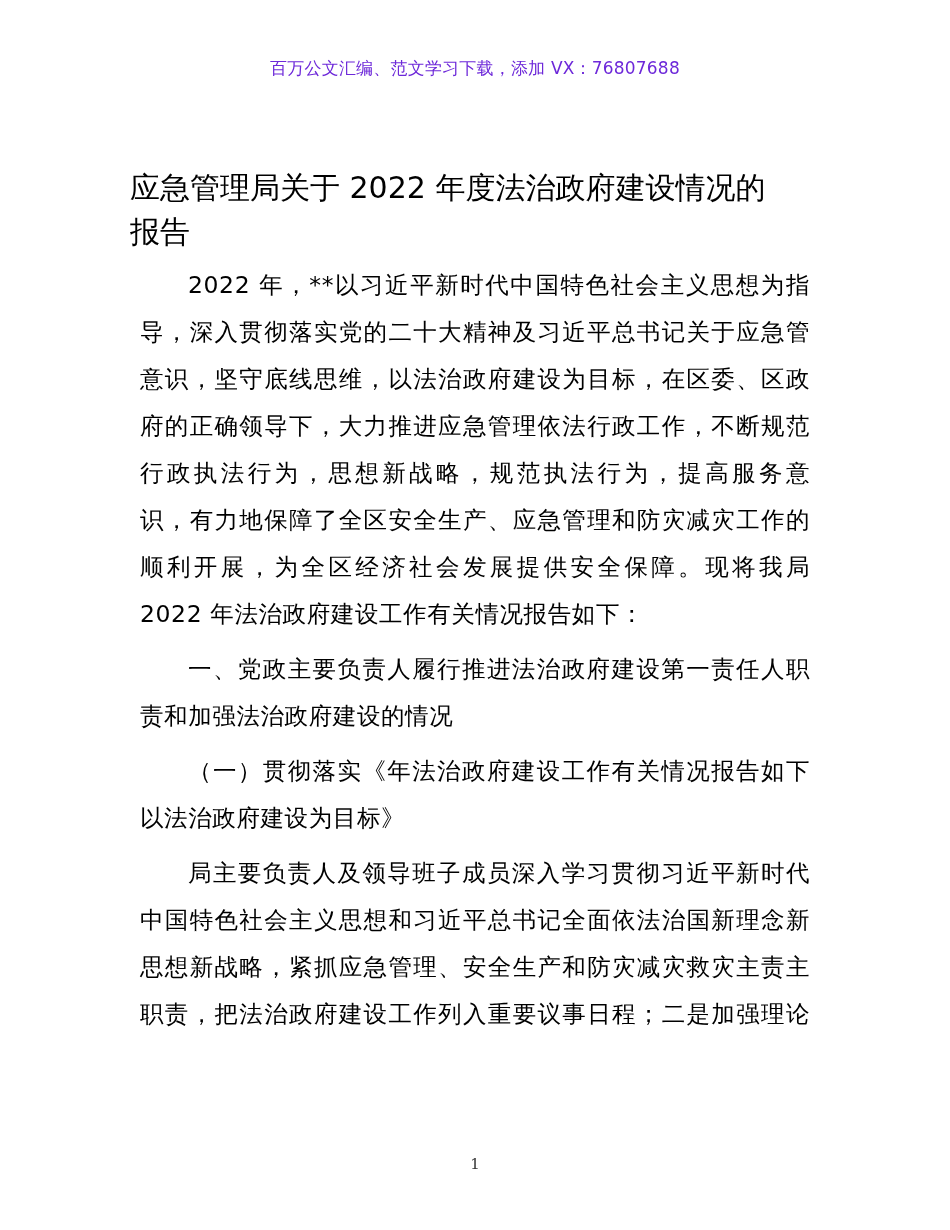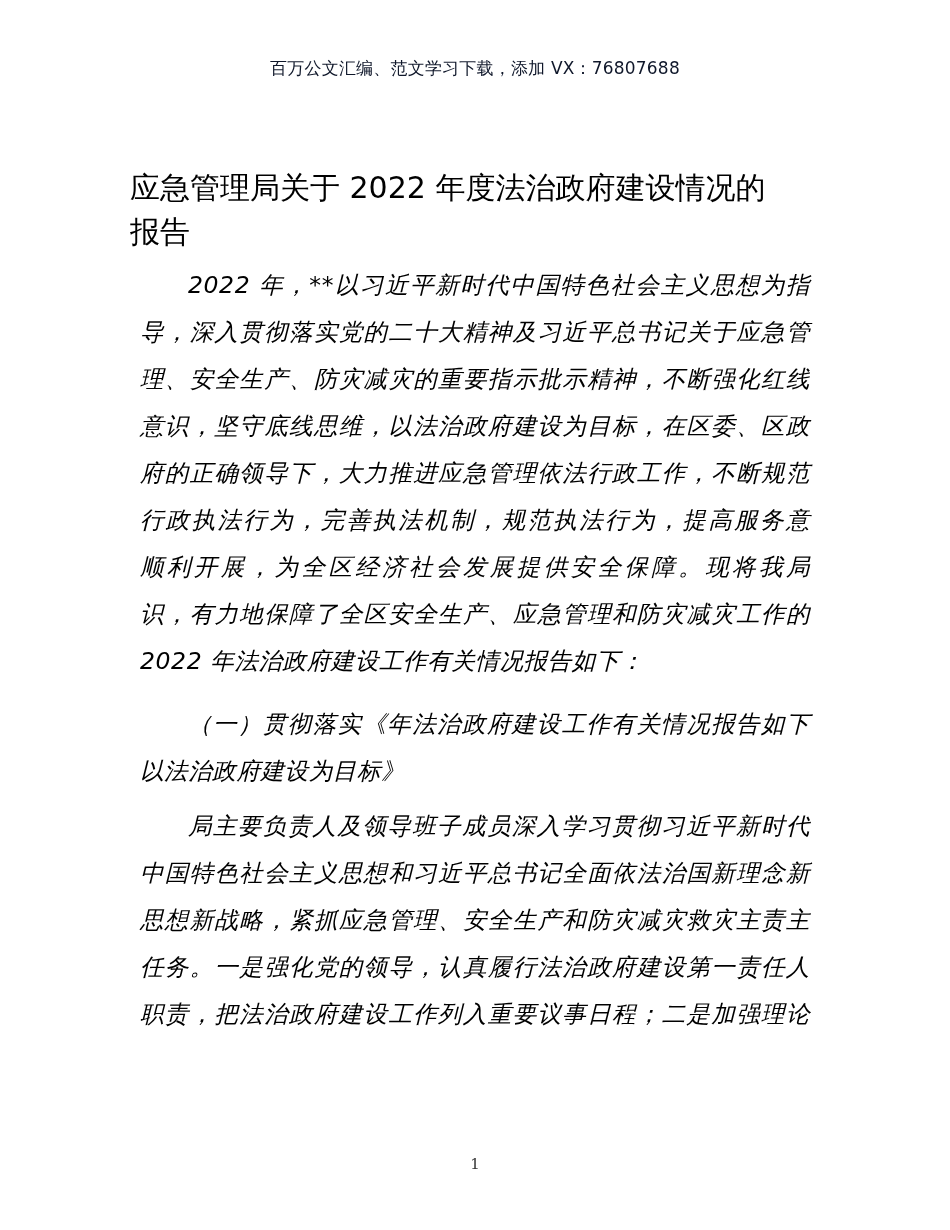--- a/index.html
+++ b/index.html
@@ -1,22 +1,22 @@
 <!DOCTYPE html>
 <html><head>
 <meta charset="utf-8">
 <style>
   html, body { margin: 0; padding: 0; background: #ffffff; }
   body { width: 950px; height: 1230px; position: relative; overflow: hidden;
          font-family: "DejaVu Sans", "Liberation Sans", sans-serif; color: #000; }
   .watermark { position: absolute; top: 57px; left: 0; width: 950px; text-align: center;
-               color: #0f172a; font-size: 17px; letter-spacing: 0.2px; }
+               color: #6d28d9; font-size: 17px; letter-spacing: 0.2px; }
   .title { position: absolute; top: 166px; left: 130px; width: 690px; 
            font-size: 30px; line-height: 44px; }
-  .body { position: absolute; top: 262px; left: 140px; width: 670px; font-style: italic; }
+  .body { position: absolute; top: 262px; left: 140px; width: 670px; }
   .line { height: 47px; line-height: 47px; font-size: 23.5px; white-space: nowrap;
           letter-spacing: 0.6px; text-align: justify; text-align-last: justify; }
   .line.indent { padding-left: 48px; }
   .line.last { text-align-last: left; }
   .gap { height: 8px; }
   .page-number { position: absolute; top: 1155px; left: 0; width: 950px; text-align: center;
                  font-family: "DejaVu Serif", "Liberation Serif", serif; font-size: 15px; color: #333; }
 </style>
 </head>
 <body>
@@ -26,40 +26,42 @@
 <div class="title">
   <div>应急管理局关于 2022 年度法治政府建设情况的</div>
   <div>报告</div>
 </div>
 
 <div class="body">
 
   <div>
     <div class="line indent">2022 年，**以习近平新时代中国特色社会主义思想为指</div>
     <div class="line">导，深入贯彻落实党的二十大精神及习近平总书记关于应急管</div>
-    <div class="line">理、安全生产、防灾减灾的重要指示批示精神，不断强化红线</div>
     <div class="line">意识，坚守底线思维，以法治政府建设为目标，在区委、区政</div>
     <div class="line">府的正确领导下，大力推进应急管理依法行政工作，不断规范</div>
-    <div class="line">行政执法行为，完善执法机制，规范执法行为，提高服务意</div>
+    <div class="line">行政执法行为，思想新战略，规范执法行为，提高服务意</div>
+    <div class="line">识，有力地保障了全区安全生产、应急管理和防灾减灾工作的</div>
     <div class="line">顺利开展，为全区经济社会发展提供安全保障。现将我局</div>
-    <div class="line">识，有力地保障了全区安全生产、应急管理和防灾减灾工作的</div>
     <div class="line last">2022 年法治政府建设工作有关情况报告如下：</div>
   </div>
   <div class="gap"></div>
 
+  <div>
+    <div class="line indent">一、党政主要负责人履行推进法治政府建设第一责任人职</div>
+    <div class="line last">责和加强法治政府建设的情况</div>
+  </div>
   <div class="gap"></div>
 
   <div>
     <div class="line indent">（一）贯彻落实《年法治政府建设工作有关情况报告如下</div>
     <div class="line last">以法治政府建设为目标》</div>
   </div>
   <div class="gap"></div>
 
   <div>
     <div class="line indent">局主要负责人及领导班子成员深入学习贯彻习近平新时代</div>
     <div class="line">中国特色社会主义思想和习近平总书记全面依法治国新理念新</div>
     <div class="line">思想新战略，紧抓应急管理、安全生产和防灾减灾救灾主责主</div>
-    <div class="line">任务。一是强化党的领导，认真履行法治政府建设第一责任人</div>
     <div class="line">职责，把法治政府建设工作列入重要议事日程；二是加强理论</div>
   </div>
 </div>
 
 <div class="page-number">1</div>
 
 </body></html>

